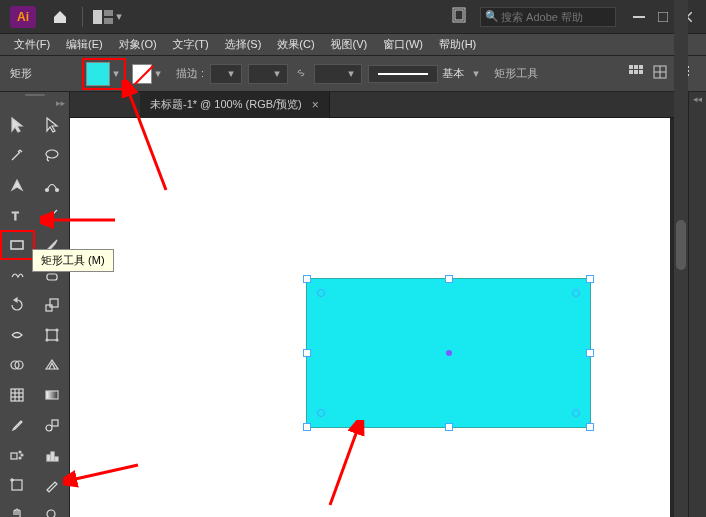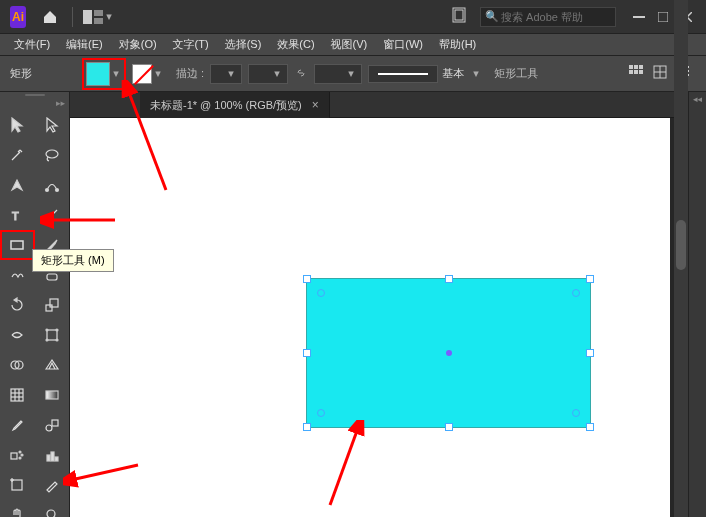--- a/index.html
+++ b/index.html
@@ -1,18 +1,18 @@
 <!DOCTYPE html>
 <html><head>
 <meta charset="utf-8">
 <style>
 *{margin:0;padding:0;box-sizing:border-box;font-family:"Microsoft YaHei",Arial,sans-serif;font-size:11px;color:#ccc;user-select:none}
 body{background:#323232;width:706px;height:517px;overflow:hidden;position:relative}
 .titlebar{height:34px;background:#323232;display:flex;align-items:center;padding:0 4px;border-bottom:1px solid #222}
-.ai-logo{width:16px;height:22px;background:#6d28d9;color:#ff9a00;font-weight:bold;display:flex;align-items:center;justify-content:center;font-size:12px;border-radius:3px;margin:16px 6px}
+.ai-logo{width:26px;height:22px;background:#701a75;color:#ff9a00;font-weight:bold;display:flex;align-items:center;justify-content:center;font-size:12px;border-radius:3px;margin:16px 6px}
 .home-icon{width:24px;height:24px;display:flex;align-items:center;justify-content:center;margin:0 6px}
 .divider{width:1px;height:20px;background:#555;margin:0 4px}
 .layout-icon{width:32px;height:20px;display:flex;align-items:center;margin:0 6px}
 .spacer{flex:1}
 .doc-icon{width:20px;height:20px;margin:0 8px}
 .search-area{display:flex;align-items:center;background:#262626;border:1px solid #444;height:20px;padding:0 4px;margin-right:8px}
 .search-area input{background:transparent;border:none;color:#999;width:110px;outline:none}
 .win-controls{display:flex;gap:10px;margin:0 8px}
 .win-btn{width:14px;height:14px;display:flex;align-items:center;justify-content:center}
 .menubar{height:22px;background:#484848;display:flex;align-items:center;padding:0 6px;gap:0;border-bottom:1px solid #222}
@@ -32,21 +32,21 @@
 .grid-icon{width:20px;height:20px}
 .workspace{display:flex;height:calc(100% - 92px)}
 .toolbox{width:70px;background:#484848;border-right:1px solid #222;display:flex;flex-direction:column;padding-top:2px}
 .tool-handle{height:8px;display:flex;justify-content:center;align-items:center}
 .tool-handle::before{content:"";width:20px;height:2px;background:#666;border-radius:1px}
 .tool-row{display:flex;height:30px}
 .tool{width:35px;height:30px;display:flex;align-items:center;justify-content:center;color:#ddd;position:relative}
 .tool svg{stroke:#ccc;fill:none;stroke-width:1.2}
 .tool.hl{outline:2px solid red;outline-offset:-2px}
 .doc-area{flex:1;display:flex;flex-direction:column;background:#262626;position:relative}
-.tabbar{height:26px;background:#323232;display:flex;align-items:flex-start;border-bottom:1px solid #1a1a1a}
+.tabbar{height:26px;background:#323232;display:flex;align-items:center;border-bottom:1px solid #1a1a1a}
 .tab{background:#262626;height:26px;display:flex;align-items:center;padding:0 10px;gap:10px;border-right:1px solid #1a1a1a;margin-left:70px}
 .tab .close{color:#aaa;font-size:12px}
 .canvas-wrap{flex:1;background:#262626;position:relative;overflow:hidden}
 .artboard{position:absolute;left:0px;top:0px;width:600px;height:404px;background:#fff}
 .rect-shape{position:absolute;left:236px;top:160px;width:285px;height:150px;background:#18e8f0;border:1px solid #3aa}
 .sel-handle{position:absolute;width:8px;height:8px;background:#fff;border:1px solid #4af}
 .sel-handle.nw{left:-4px;top:-4px}.sel-handle.n{left:calc(50% - 4px);top:-4px}.sel-handle.ne{right:-4px;top:-4px}
 .sel-handle.w{left:-4px;top:calc(50% - 4px)}.sel-handle.e{right:-4px;top:calc(50% - 4px)}
 .sel-handle.sw{left:-4px;bottom:-4px}.sel-handle.s{left:calc(50% - 4px);bottom:-4px}.sel-handle.se{right:-4px;bottom:-4px}
 .corner-widget{position:absolute;width:8px;height:8px;border:1.5px solid #4af;border-radius:50%;background:transparent}

